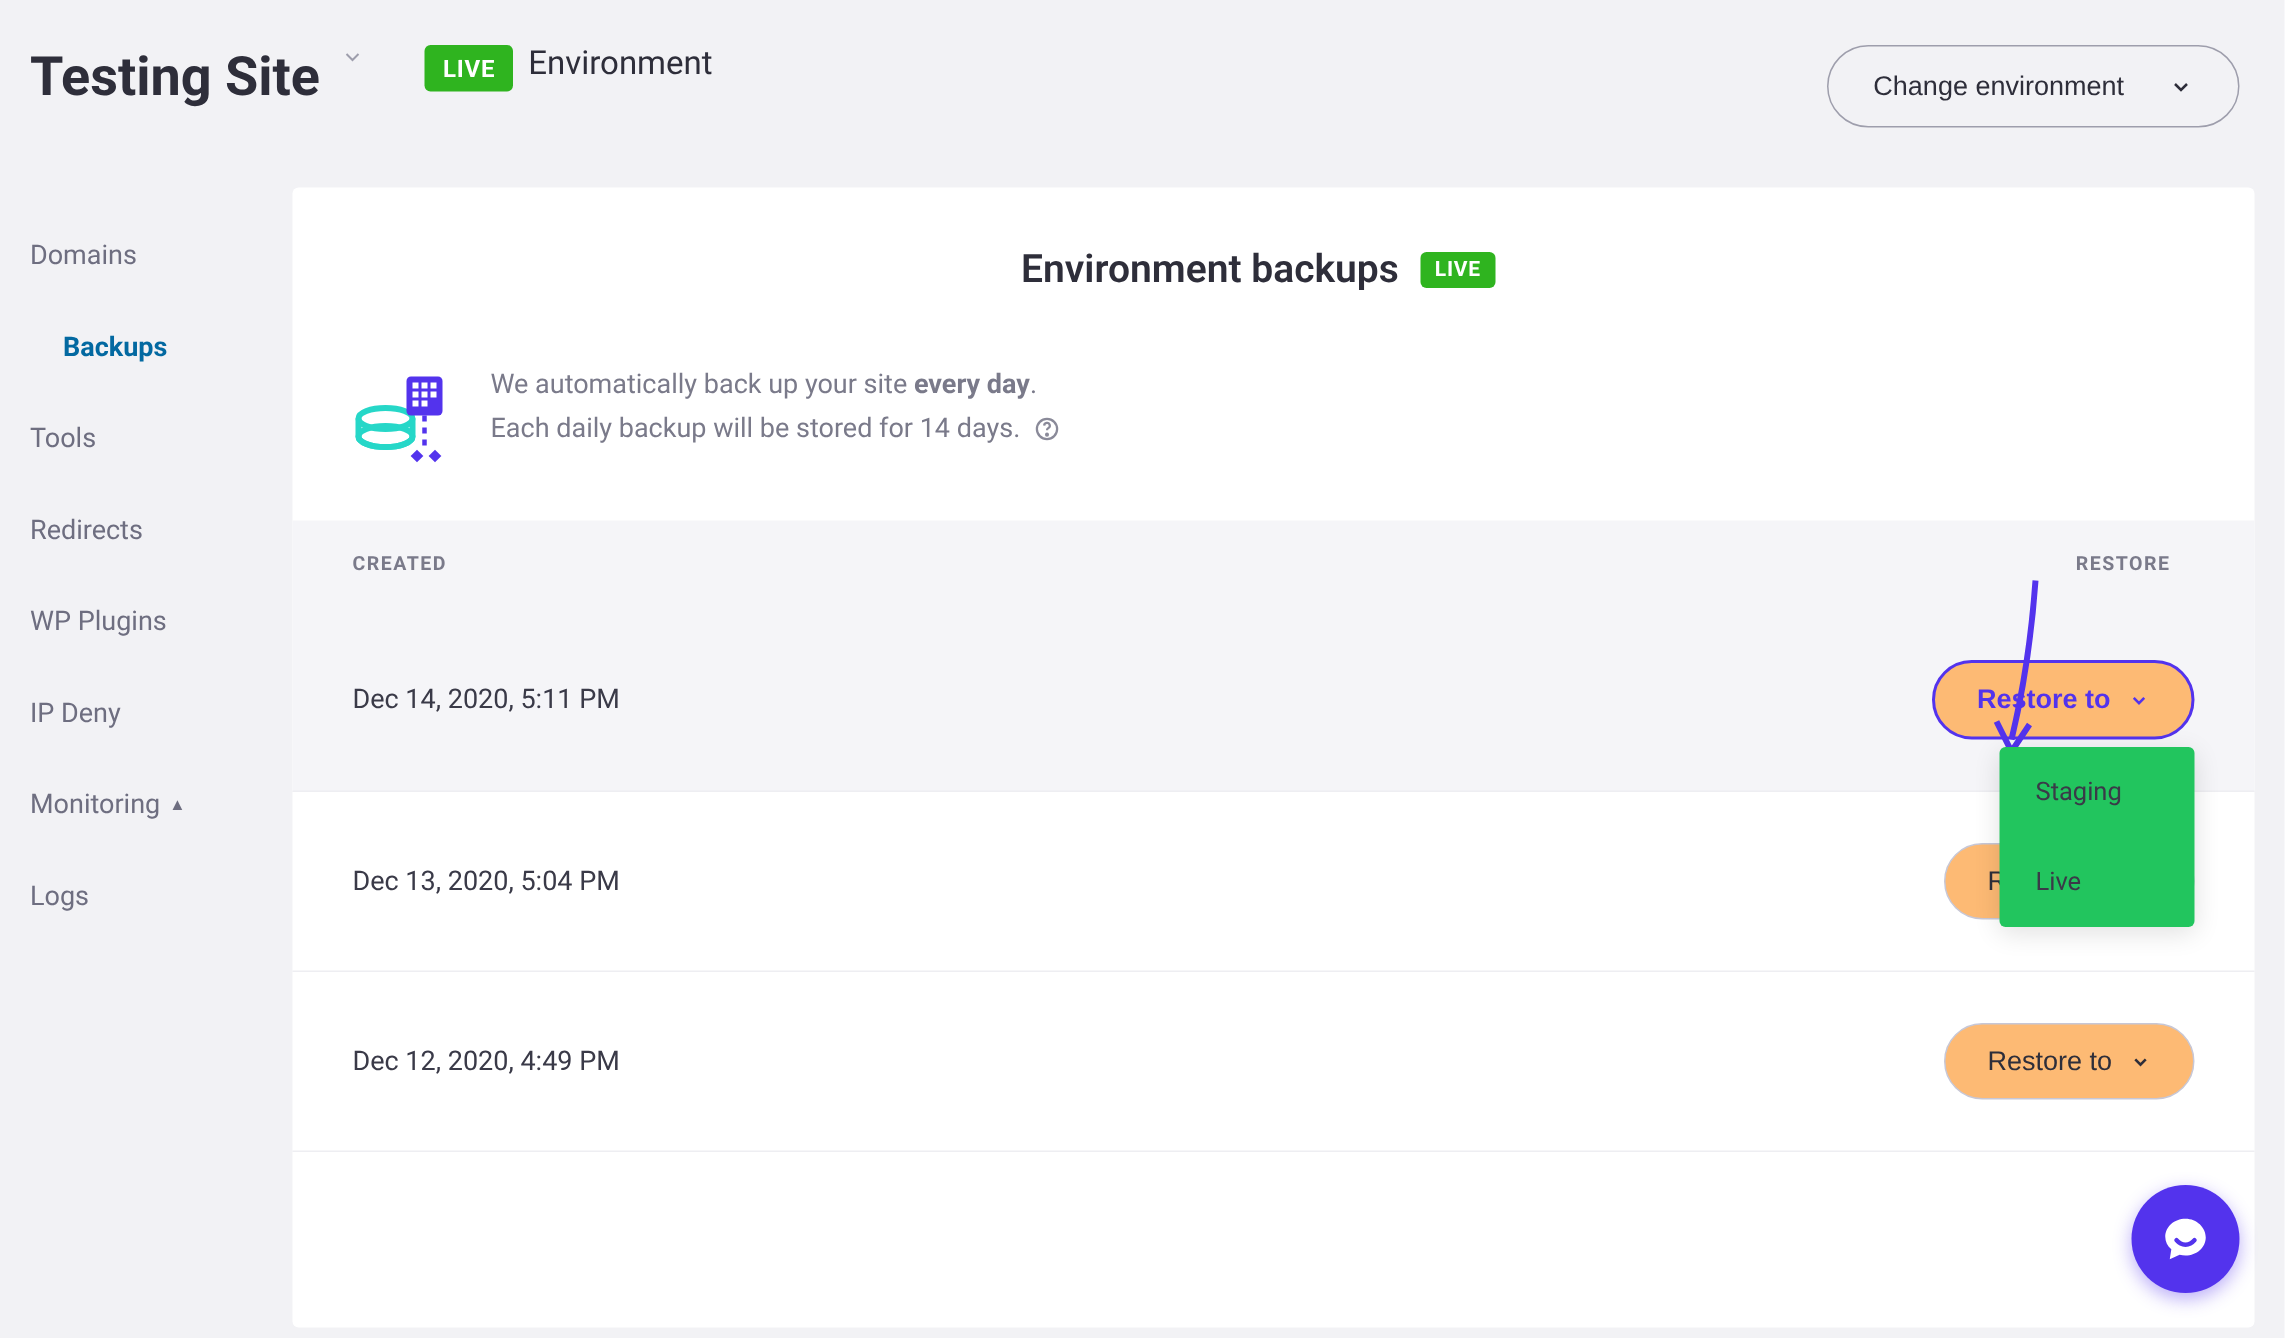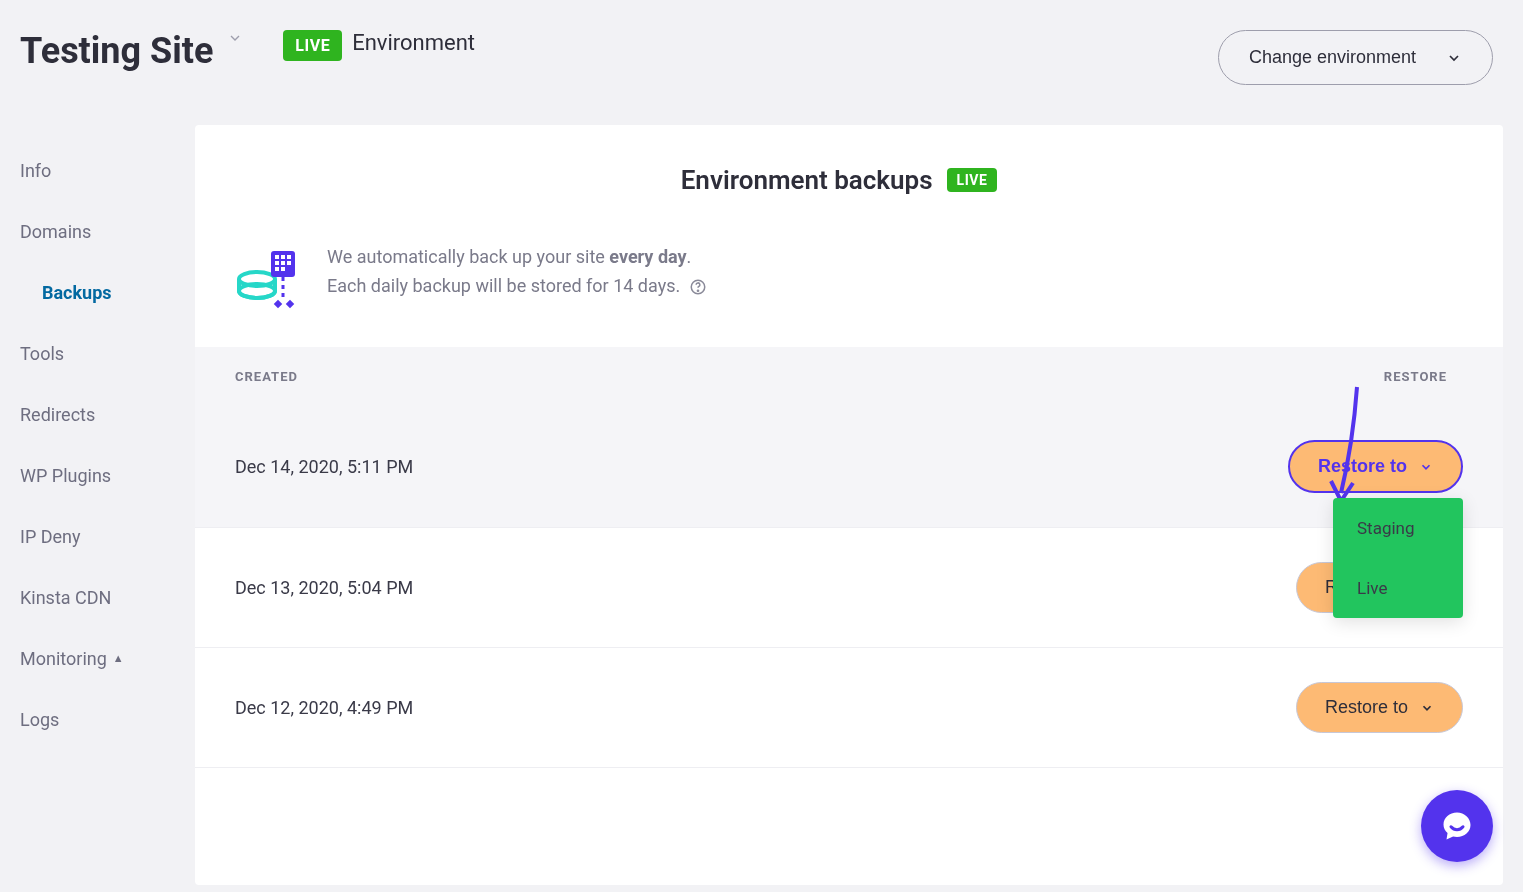--- a/index.html
+++ b/index.html
@@ -244,42 +244,36 @@
   <button class="change-env-btn">
     <span>Change environment</span>
     <svg width="16" height="16" viewBox="0 0 24 24" fill="none" stroke="#2e2e3a" stroke-width="2.5">
         <polyline points="6 9 12 15 18 9"></polyline>
       </svg>
   </button>
 </div>
 
 <nav class="sidebar">
   <div class="sidebar-item">
-      <span>Info</span>
-    </div>
-  <div class="sidebar-item">
       <span>Domains</span>
     </div>
   <div class="sidebar-item active">
       <span>Backups</span>
     </div>
   <div class="sidebar-item">
       <span>Tools</span>
     </div>
   <div class="sidebar-item">
       <span>Redirects</span>
     </div>
   <div class="sidebar-item">
       <span>WP Plugins</span>
     </div>
   <div class="sidebar-item">
       <span>IP Deny</span>
-    </div>
-  <div class="sidebar-item">
-      <span>Kinsta CDN</span>
     </div>
   <div class="sidebar-item">
     <span>Monitoring</span>
     <span class="tri-icon">▲</span>
   </div>
   <div class="sidebar-item">
       <span>Logs</span>
     </div>
 </nav>
 

